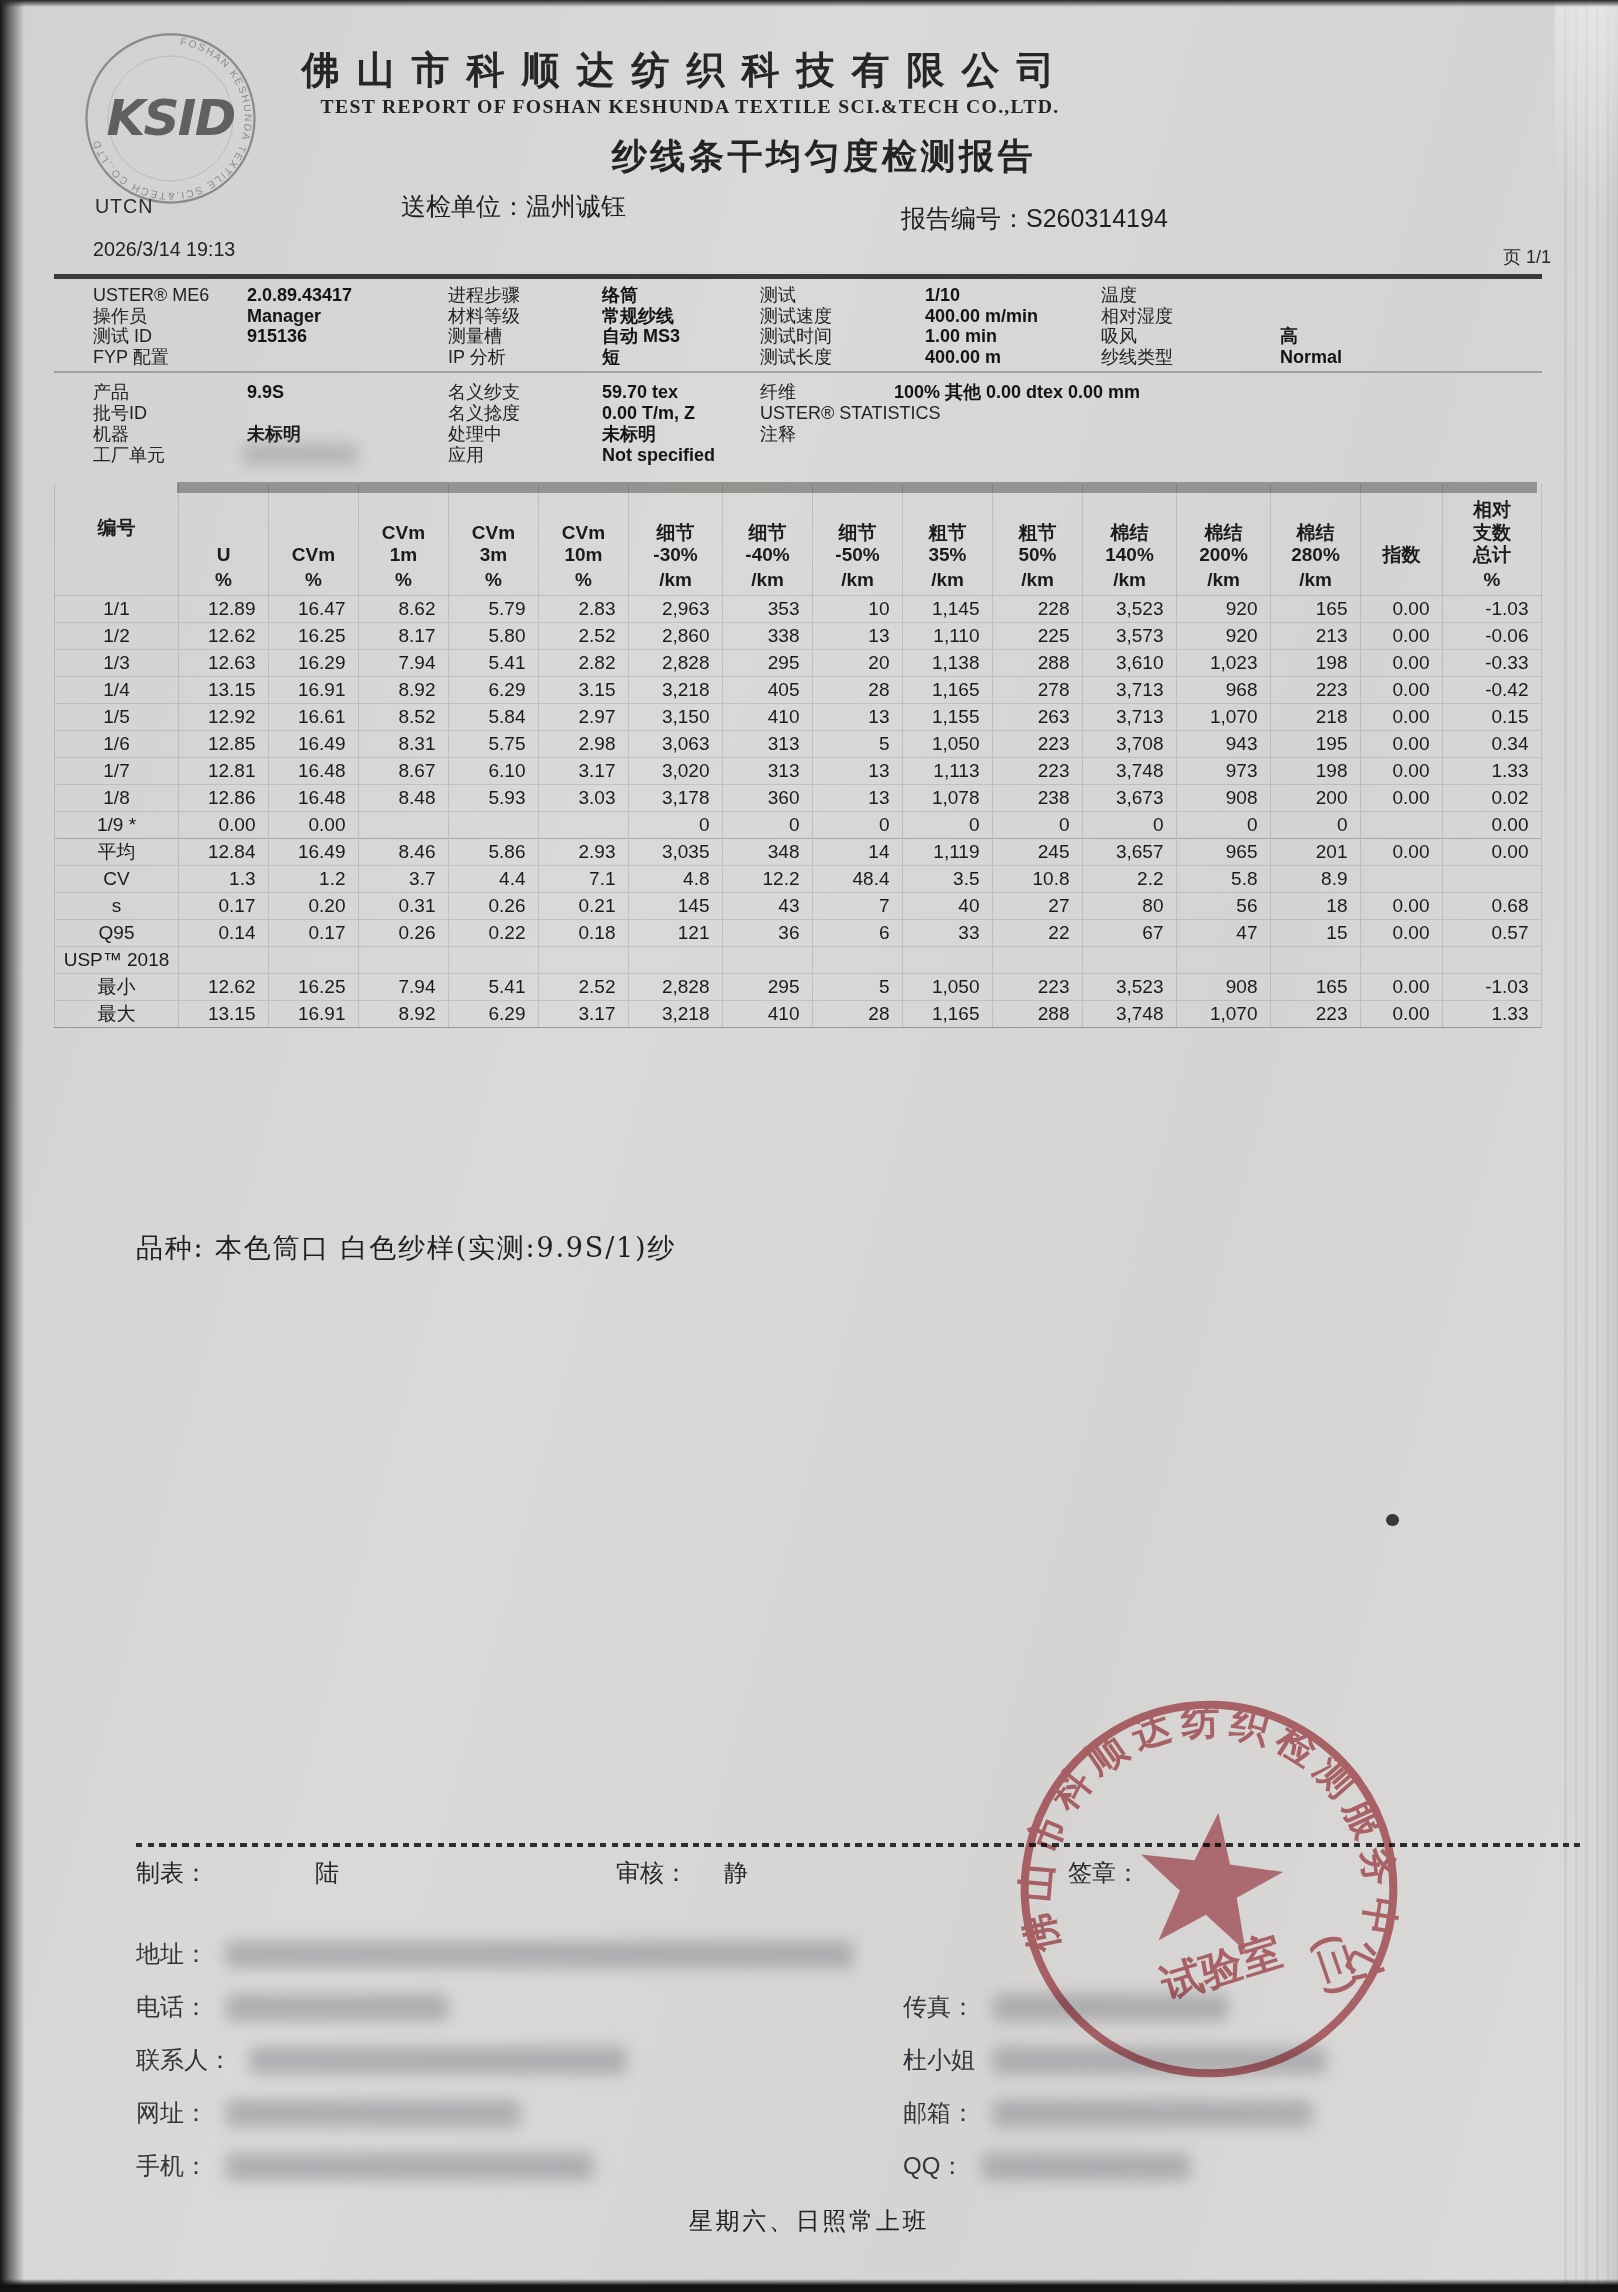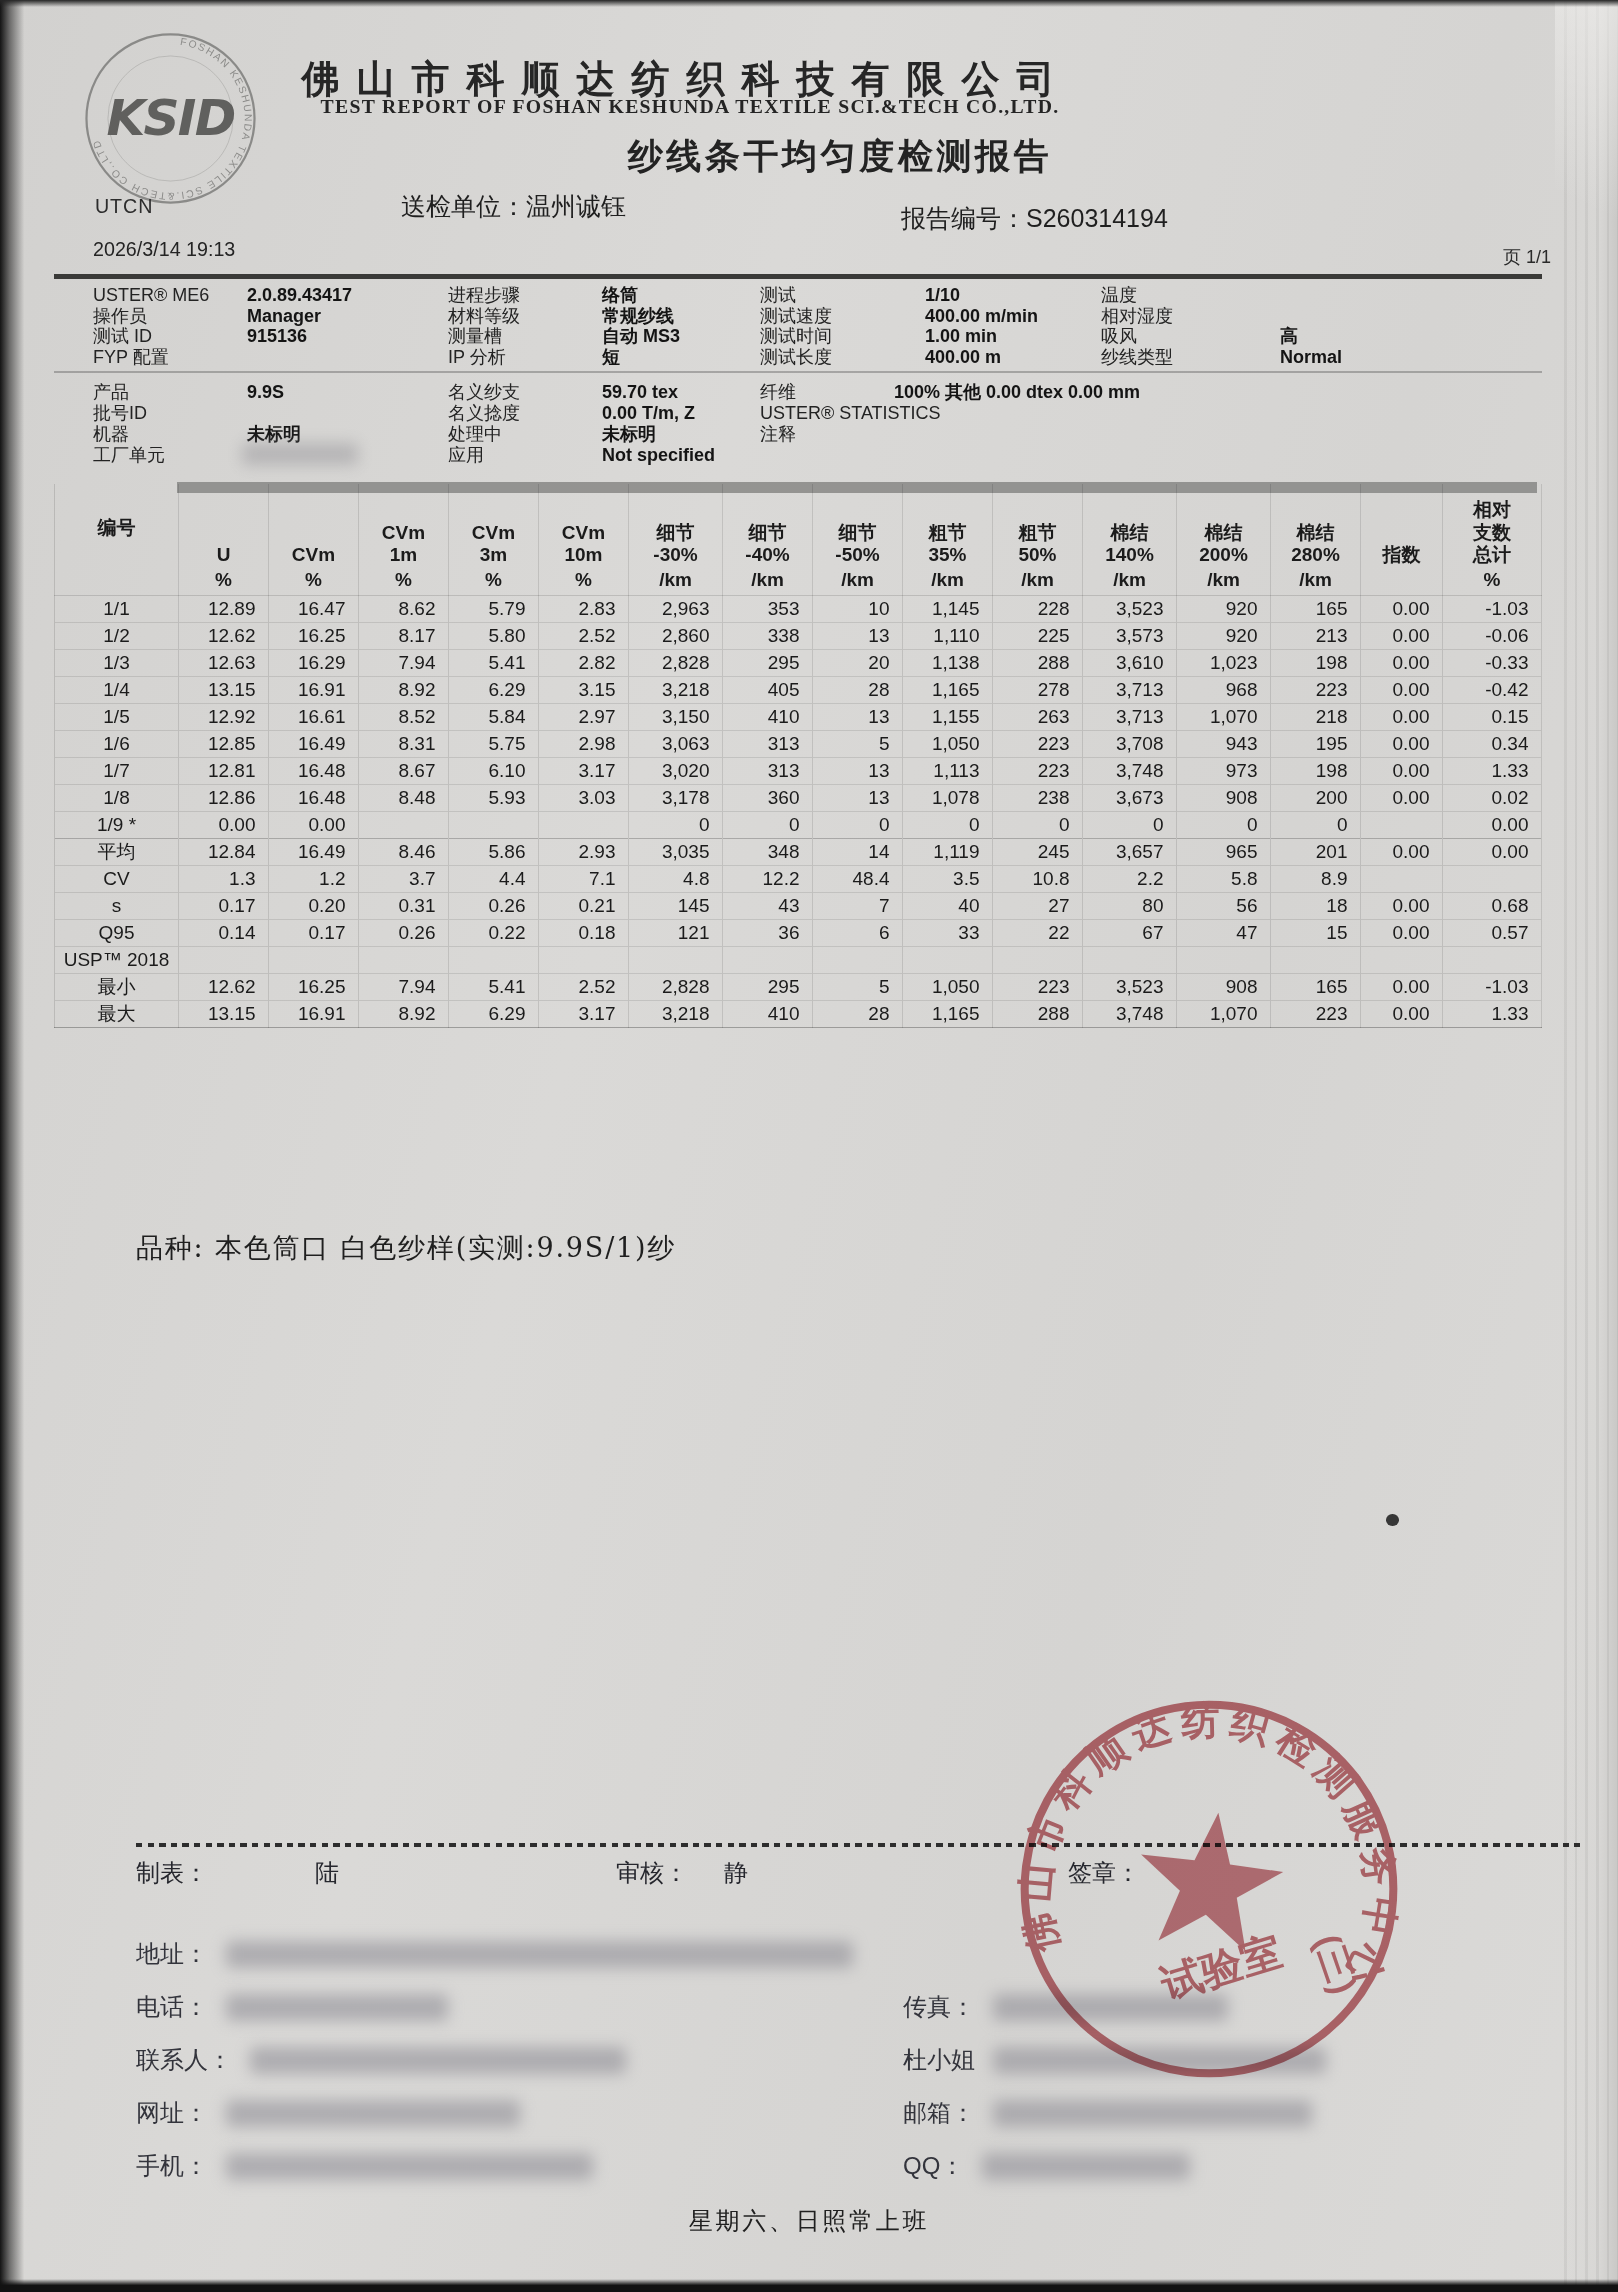--- a/index.html
+++ b/index.html
@@ -17,25 +17,25 @@
               background:linear-gradient(to left,#c9c8c6 0%,#d8d7d5 35%,rgba(216,215,213,0) 100%);}
   .edge-right::after{content:"";position:absolute;inset:0;opacity:.5;
               background:repeating-linear-gradient(90deg,rgba(110,110,108,.22) 0 2.7px,rgba(0,0,0,0) 2.7px 10.7px);}
   .corner-tr{position:absolute;right:0;top:0;width:63px;height:287px;opacity:.65;
              background:linear-gradient(205deg,#efeeec 0%,rgba(239,238,236,0) 70%);}
   .ink-dot{position:absolute;left:1386px;top:1514px;width:12.5px;height:11.6px;border-radius:50%;
            background:#1b1b1b;opacity:.85;}
   
   .ksid-logo{position:absolute;left:82px;top:30px;width:177px;height:177px;opacity:.85;}
   .company-cn{position:absolute;left:297px;top:45px;width:779px;text-align:center;
-              font-size:38px;font-weight:700;letter-spacing:17px;color:#262626;white-space:nowrap;margin-top:9px;}
+              font-size:38px;font-weight:700;letter-spacing:17px;color:#262626;white-space:nowrap;}
   .company-en{position:absolute;left:260px;top:95px;width:860px;text-align:center;
               font-family:"Liberation Serif",serif;font-weight:700;font-size:19.7px;
               letter-spacing:1.3px;color:#242424;white-space:nowrap;}
-  .report-cn{position:absolute;left:596px;top:133px;width:488px;text-align:center;
+  .report-cn{position:absolute;left:580px;top:133px;width:488px;text-align:center;
              font-size:35px;font-weight:700;letter-spacing:3.6px;color:#232323;white-space:nowrap;}
   .uster{position:absolute;left:1167px;top:75px;width:287px;color:#191919;}
   .uster-word{font-family:"DejaVu Sans",sans-serif;font-weight:900;font-size:64px;line-height:66px;
               letter-spacing:0;transform:scaleY(.96);display:inline-block;}
   .uster-reg{font-size:18px;vertical-align:25px;font-weight:700;}
   .uster-tag{font-size:15px;letter-spacing:8.5px;margin-top:-3.6px;font-weight:500;color:#202020;}
   .utcn{position:absolute;left:95px;top:195px;font-size:19.7px;letter-spacing:0.9px;color:#2c2c2c;}
   .client{position:absolute;left:401px;top:190px;font-size:25px;font-weight:500;color:#1f1f1f;}
   .report-no{position:absolute;left:901px;top:202px;font-size:25px;font-weight:500;color:#1f1f1f;}
   .datetime{position:absolute;left:93px;top:238px;font-size:19.7px;color:#242424;}

